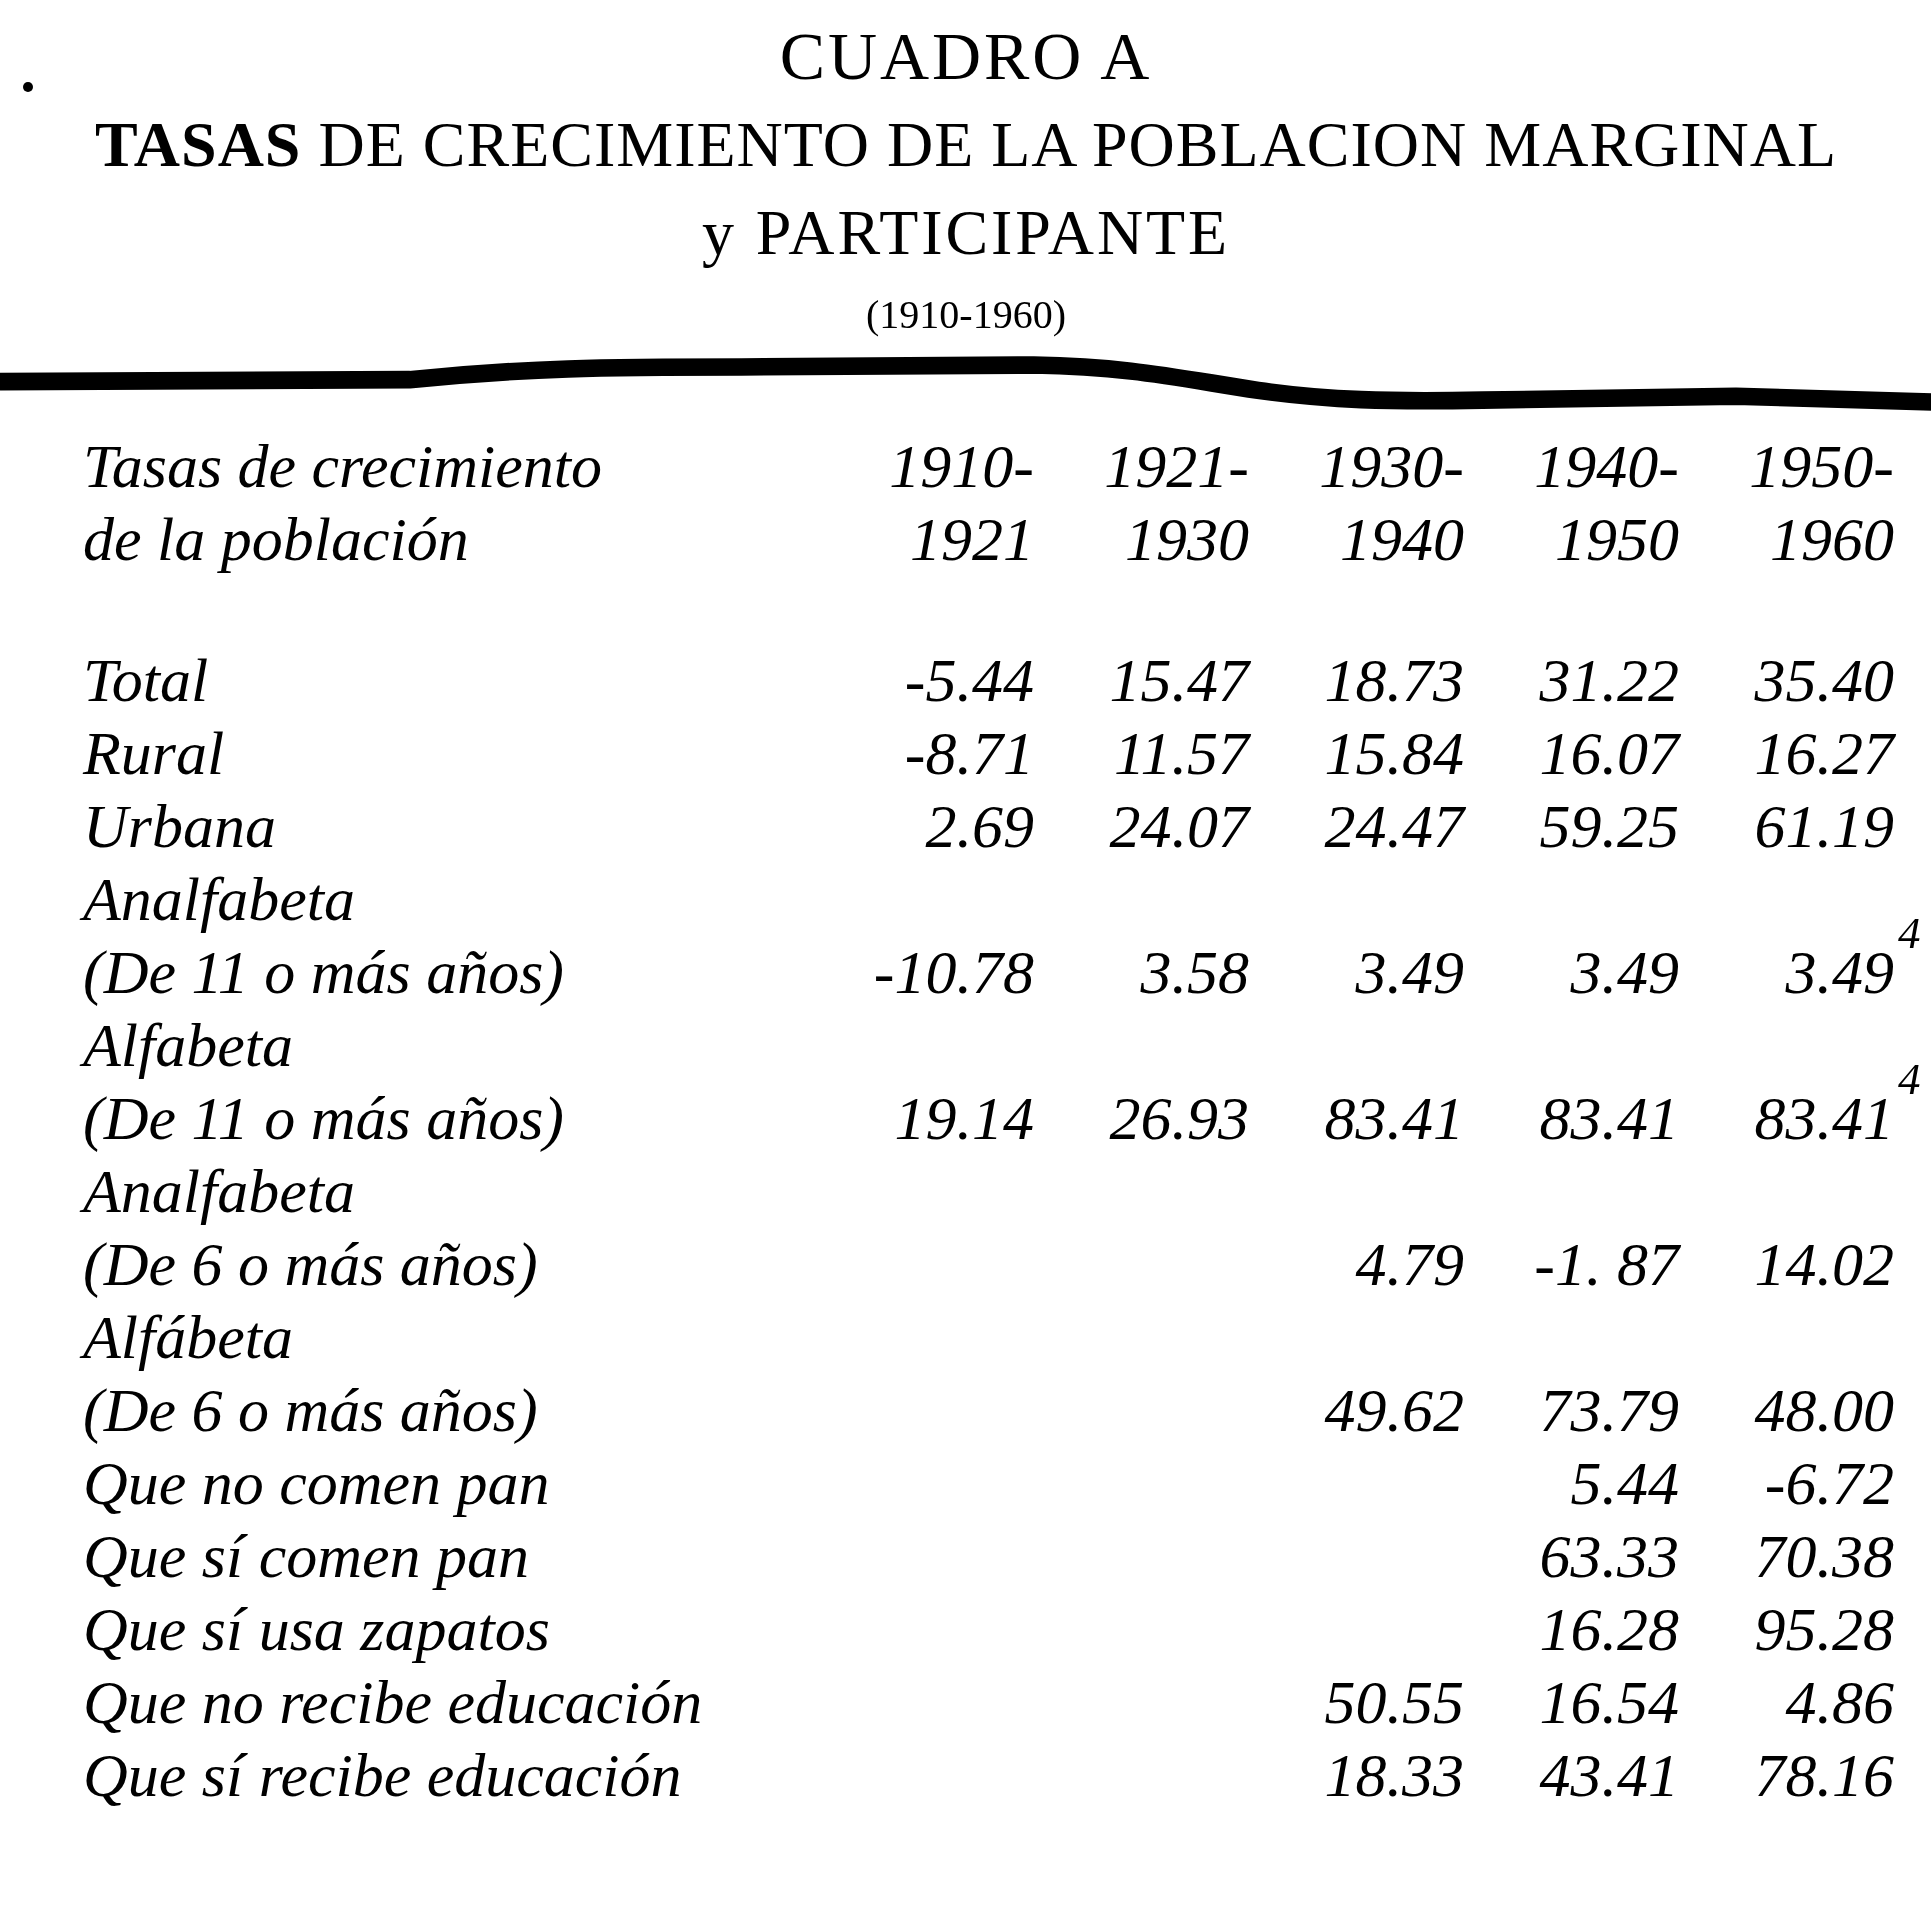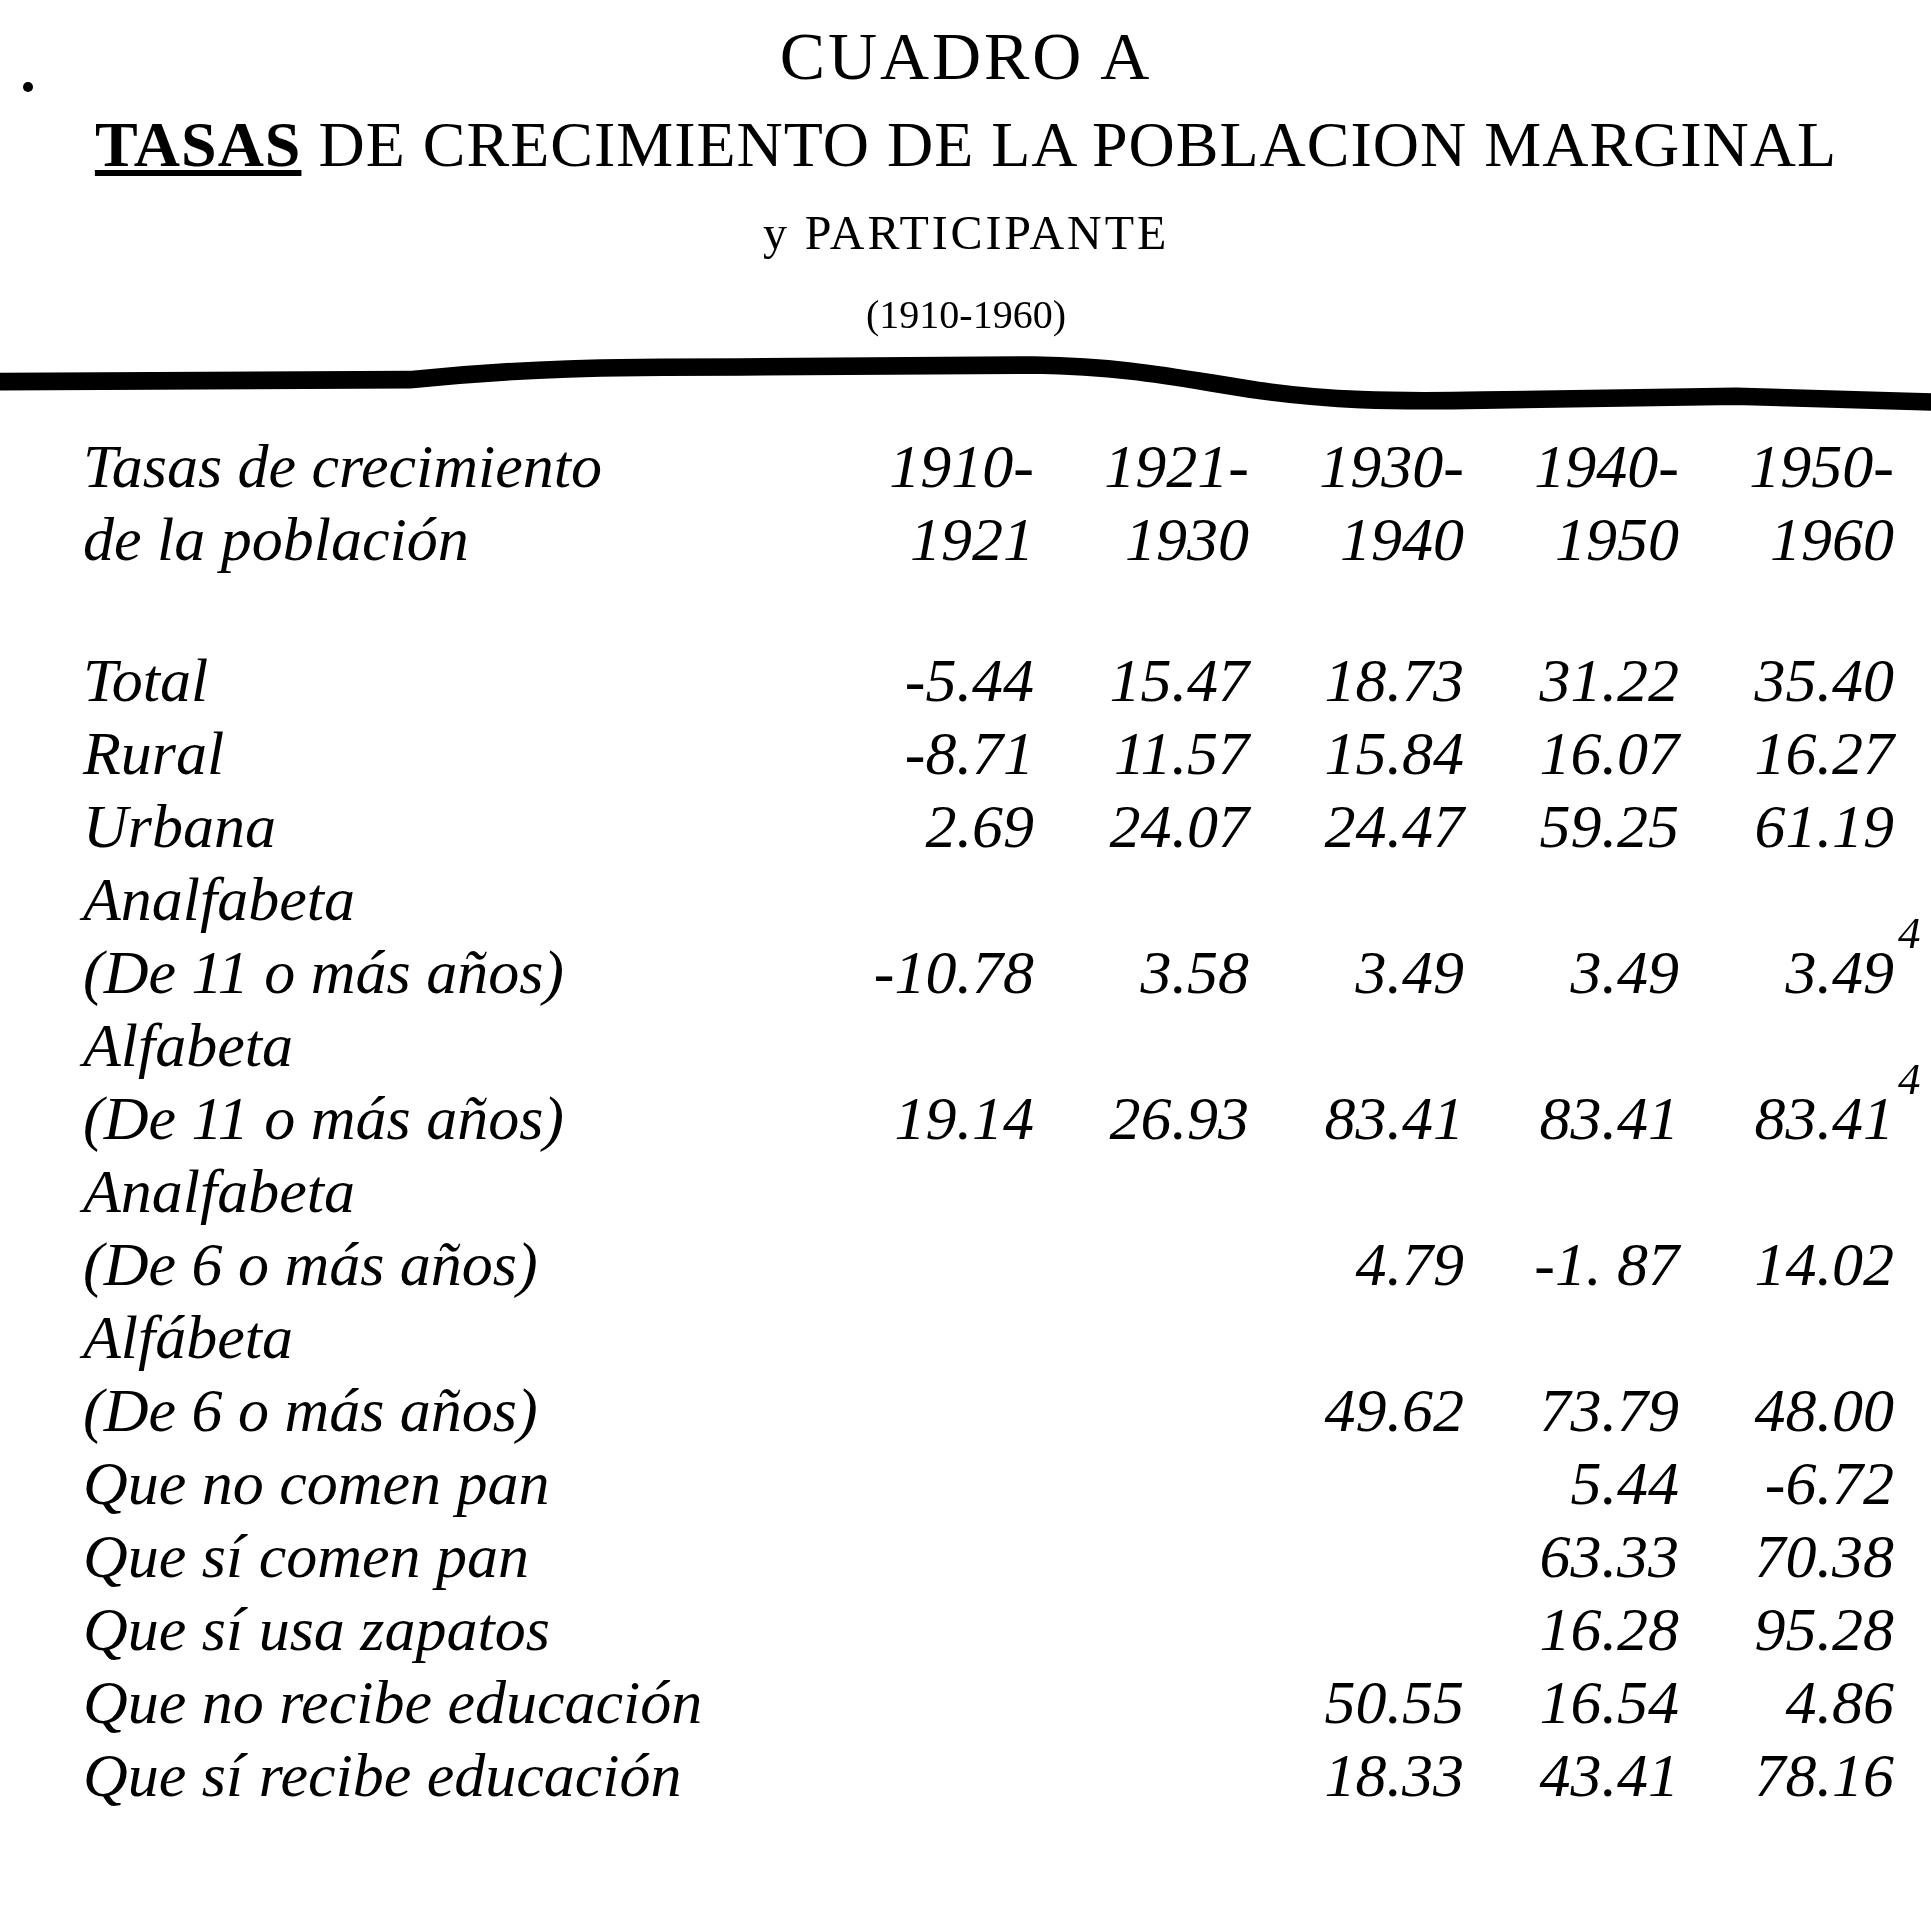--- a/index.html
+++ b/index.html
@@ -11,22 +11,22 @@
     position: relative; overflow: hidden;
   }
   .page { width: 100%; height: 100%; position: relative; }
   .speck {
     position: absolute; left: 23.4px; top: 82px;
     width: 9.8px; height: 9.8px; background: #000; border-radius: 50%;
   }
   .titleblock { text-align: center; padding-top: 13.7px; }
   .t1 { font-size: 68px; line-height: 84px; letter-spacing: 2.9px; }
   .t2 { font-size: 64px; line-height: 94px; letter-spacing: 1px; white-space: nowrap; }
-  .t2 .w1 { font-weight: bold; text-decoration: underline; }
-  .t3 { font-size: 48px; line-height: 82px; letter-spacing: 2.9px; }
+  .t2 .w1 { font-weight: bold; }
+  .t3 { font-size: 64px; line-height: 82px; letter-spacing: 2.9px; }
   .t4 { font-size: 40px; line-height: 82px; }
   .rule { display: block; width: 1932px; height: 59px; }
   .tbl {
     display: table; table-layout: fixed; border-collapse: collapse;
     margin-left: 83px; margin-top: 15.6px;
     font-size: 62px; line-height: 73px; font-style: italic;
   }
   .tr { display: table-row; }
   .td { display: table-cell; vertical-align: bottom; padding: 0; }
   .lbl { width: 736px; white-space: nowrap; overflow: visible; }

